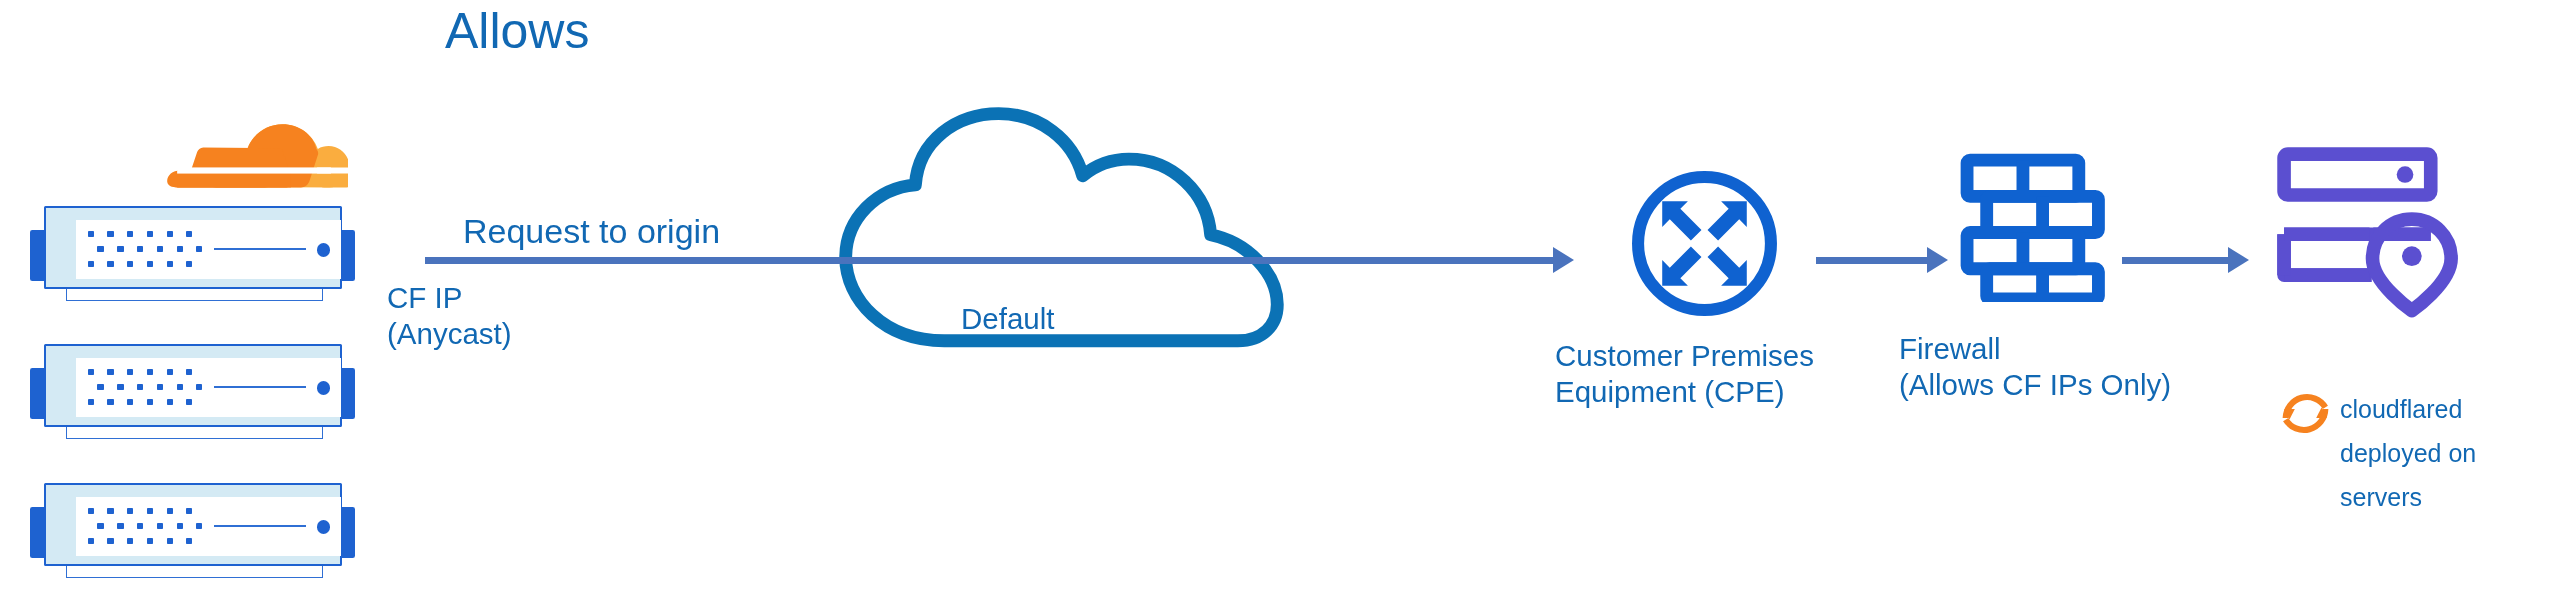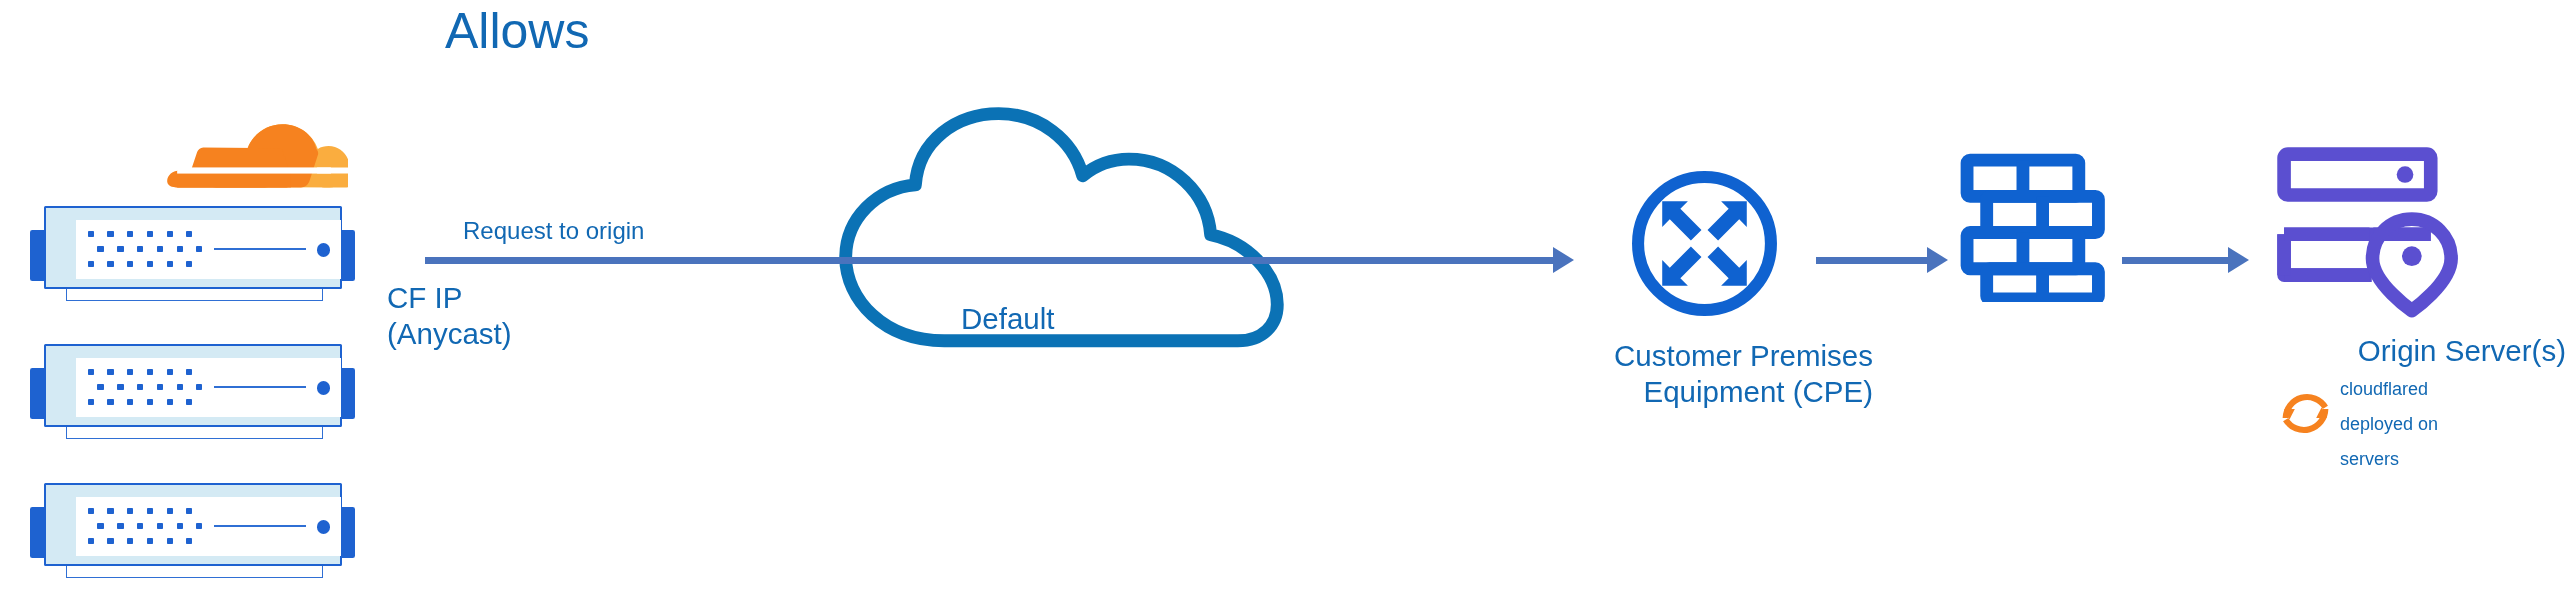--- a/index.html
+++ b/index.html
@@ -141,34 +141,34 @@
   }
 
   
   .lbl {
     position: absolute;
     color: #1168b3;
     font-size: 29.5px;
     line-height: 36px;
     white-space: pre-line;
   }
-  .lbl.center { text-align: right; }
-
-  #label-request-to-origin { left: 463px; top: 213px; font-size: 24px; }
+  .lbl.center { text-align: left; }
+
+  #label-request-to-origin { left: 463px; top: 213px; font-size: 34px; }
   #label-cf-ip { left: 387px; top: 280px; }
   #label-internet { left: 961px; top: 301px; font-size: 29.5px; }
   #label-cpe { left: 1555px; top: 338px; width: 318px; }
   #label-firewall { left: 1899px; top: 331px; width: 333px; }
   #label-origin-server { left: 2263px; top: 333px; width: 303px; }
   #label-cloudflared {
     left: 2340px;
-    top: 372px;
+    top: 387px;
     width: 227px;
-    font-size: 18px;
-    line-height: 35px;
+    font-size: 25px;
+    line-height: 44px;
   }
 </style>
 </head>
 <body>
 
 <div id="canvas">
 
   <div class="abs" id="diagram-title">Allows</div>
 
   <svg class="abs" id="cloudflare-logo" viewBox="0 0 420 130">
@@ -349,19 +349,20 @@
     <path d="M12 34 L26 34 L19 48 Z" fill="#f6821f"></path>
     <path d="M68 46 L54 46 L61 32 Z" fill="#f6821f"></path>
   </svg>
 
   <div class="lbl" id="label-request-to-origin">Request to origin</div>
   <div class="lbl" id="label-cf-ip">CF IP
 (Anycast)</div>
   <div class="lbl" id="label-internet">Default</div>
   <div class="lbl center" id="label-cpe">Customer Premises
 Equipment (CPE)</div>
-  <div class="lbl center" id="label-origin-server">Origin Server(s)</div>
+  <div class="lbl center" id="label-firewall">Firewall
+(Allows CF IPs Only)</div>
   <div class="lbl" id="label-cloudflared">cloudflared
 deployed on
 servers</div>
 
 </div>
 
 
 </body></html>

